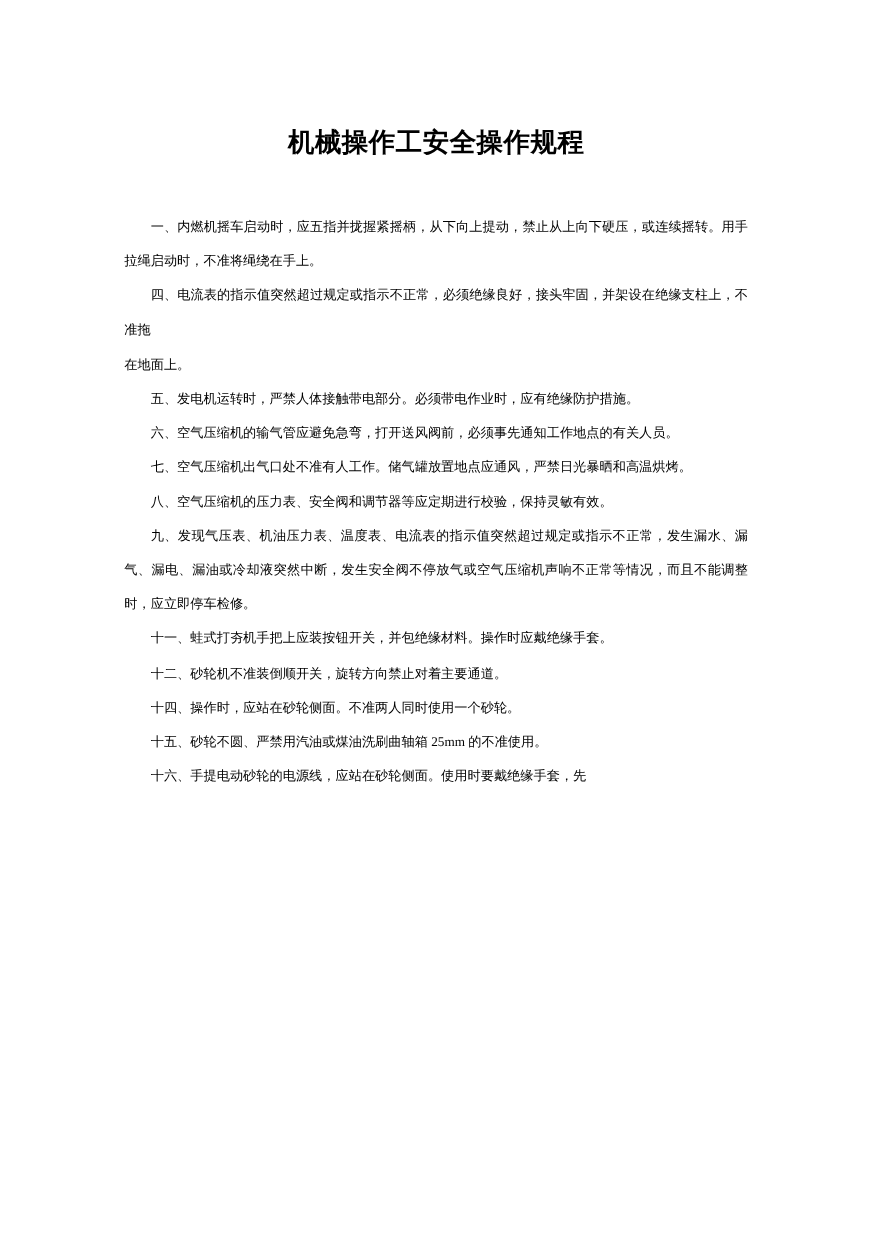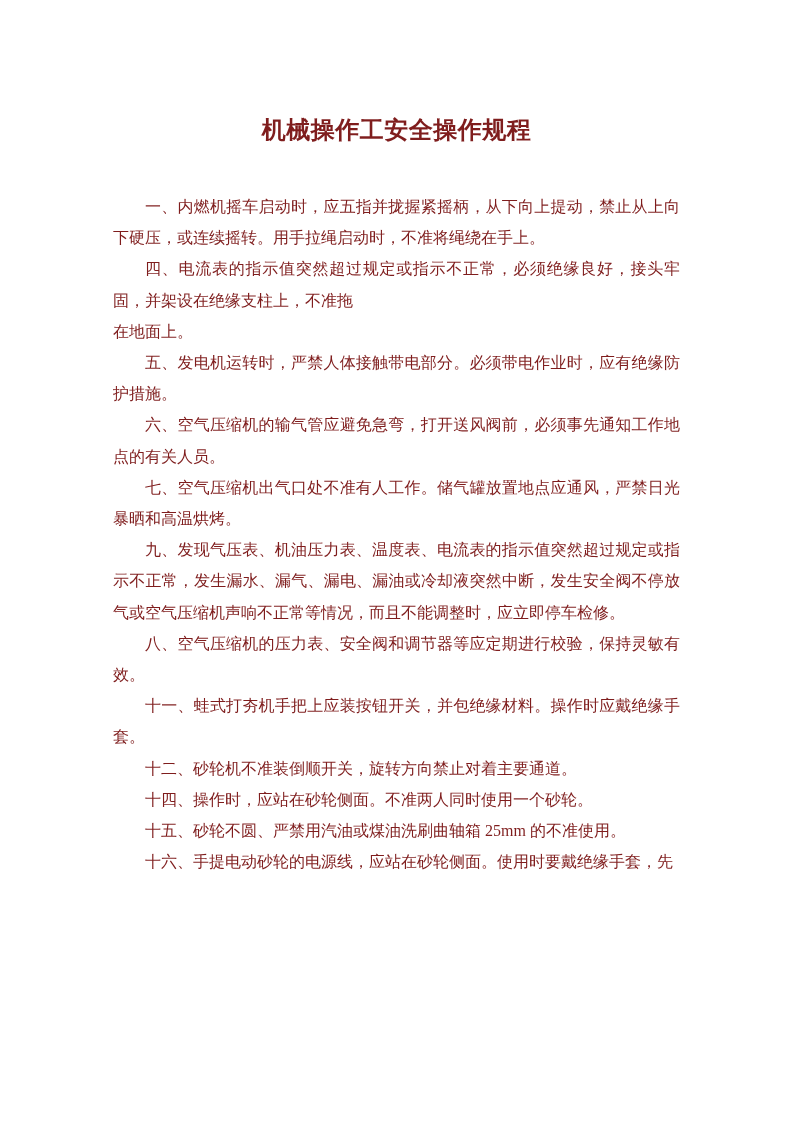--- a/index.html
+++ b/index.html
@@ -3,37 +3,37 @@
 <meta charset="utf-8">
 <style>
   * { margin: 0; padding: 0; box-sizing: border-box; }
   html, body { background: #888; }
   .page {
     position: relative;
     width: 793px;
     height: 1122px;
     margin: 0 auto;
     background: #ffffff;
-    color: #7f1d1d;
+    color: #000000;
     overflow: hidden;
     font-family: "Liberation Serif", "DejaVu Serif", serif;
     padding-top: 112px;
   }
   .doc-title {
     text-align: center;
     font-size: 24px;
     font-weight: bold;
     line-height: 36px;
     letter-spacing: 0.5px;
     white-space: nowrap;
   }
   .doc-body {
     margin-top: 43px;
     padding: 0 113px;
-    font-size: 16px;
+    font-size: 12px;
     line-height: 31.2px;
     text-align: justify;
   }
   .doc-body p {
     text-indent: 2em;
     white-space: pre-wrap;
     margin: 0;
   }
 </style>
 </head>
@@ -41,21 +41,21 @@
 
 <div class="page">
   <h1 class="doc-title">机械操作工安全操作规程</h1>
   <div class="doc-body">
     <p>一、内燃机摇车启动时，应五指并拢握紧摇柄，从下向上提动，禁止从上向下硬压，或连续摇转。用手拉绳启动时，不准将绳绕在手上。</p>
     <p>四、电流表的指示值突然超过规定或指示不正常，必须绝缘良好，接头牢固，并架设在绝缘支柱上，不准拖
 在地面上。</p>
     <p>五、发电机运转时，严禁人体接触带电部分。必须带电作业时，应有绝缘防护措施。</p>
     <p>六、空气压缩机的输气管应避免急弯，打开送风阀前，必须事先通知工作地点的有关人员。</p>
     <p>七、空气压缩机出气口处不准有人工作。储气罐放置地点应通风，严禁日光暴晒和高温烘烤。</p>
+    <p>八、空气压缩机的压力表、安全阀和调节器等应定期进行校验，保持灵敏有效。</p>
     <p>九、发现气压表、机油压力表、温度表、电流表的指示值突然超过规定或指示不正常，发生漏水、漏气、漏电、漏油或冷却液突然中断，发生安全阀不停放气或空气压缩机声响不正常等情况，而且不能调整时，应立即停车检修。</p>
-    <p>八、空气压缩机的压力表、安全阀和调节器等应定期进行校验，保持灵敏有效。</p>
     <p>十一、蛙式打夯机手把上应装按钮开关，并包绝缘材料。操作时应戴绝缘手套。</p>
     <p>十二、砂轮机不准装倒顺开关，旋转方向禁止对着主要通道。</p>
     <p>十四、操作时，应站在砂轮侧面。不准两人同时使用一个砂轮。</p>
     <p>十五、砂轮不圆、严禁用汽油或煤油洗刷曲轴箱 25mm 的不准使用。</p>
     <p>十六、手提电动砂轮的电源线，应站在砂轮侧面。使用时要戴绝缘手套，先</p>
   </div>
 </div>
 
 </body></html>

